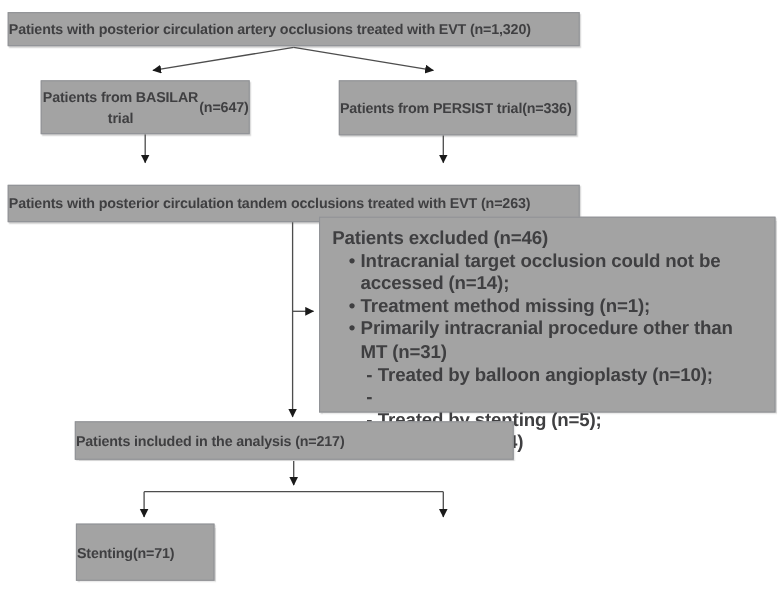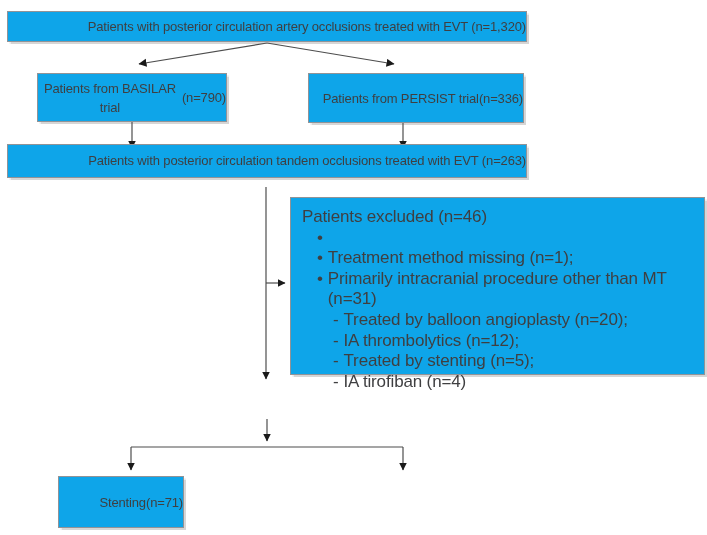--- a/index.html
+++ b/index.html
@@ -3,37 +3,37 @@
 <meta charset="utf-8">
 <style>
   html,body{margin:0;padding:0;background:#ffffff;}
   .canvas{
     position:relative;width:707px;height:535px;background:#ffffff;overflow:hidden;
     font-family:"Liberation Sans",sans-serif;color:#3f3f41;
   }
   .flow-svg{position:absolute;left:0;top:0;width:707px;height:535px;}
   .box{
     position:absolute;box-sizing:border-box;
-    background:#0ea5e9;border:1.5px solid #919397;
+    background:#a3a3a3;border:1.5px solid #919397;
     box-shadow:1.5px 1.5px 1px rgba(90,90,90,0.25);
-    display:flex;align-items:center;justify-content:flex-end;text-align:center;
-    font-size:13px;letter-spacing:-0.15px;line-height:18px;
+    display:flex;align-items:center;justify-content:flex-start;text-align:center;
+    font-size:13px;letter-spacing:-0.15px;line-height:18px;font-weight:bold;
   }
   .two-line{line-height:19px;}
   #box-top{left:7px;top:11px;width:520px;height:31px;}
   #box-basilar{left:37px;top:73px;width:190px;height:49px;}
   #box-persist{left:308px;top:73px;width:216px;height:50px;}
-  #box-tandem{left:7px;top:144px;width:520px;height:34px;}
+  #box-tandem{left:7px;top:168px;width:520px;height:34px;}
   #box-excluded{
     left:290px;top:197px;width:415px;height:178px;
     display:block;text-align:left;padding:9px 10px 6px 11px;
     font-size:17px;line-height:20.6px;
   }
   #box-included{left:68px;top:383px;width:399px;height:35px;}
-  #box-stenting{left:58px;top:476px;width:126px;height:52px;}
+  #box-stenting{left:69px;top:476px;width:126px;height:52px;}
   #box-nonstenting{left:341px;top:476px;width:126px;height:51px;}
   .x-row{display:flex;}
   .x-row .marker{flex:0 0 auto;padding-right:5px;}
   .lvl1{padding-left:15px;}
   .lvl2{padding-left:31px;}
 </style>
 </head>
 <body>
 
 <div class="canvas">
@@ -57,63 +57,66 @@
       <path d="M403,447 L403,470" marker-end="url(#ah)"></path>
     </g>
   </svg>
 
   <div class="box" id="box-top">
     <span>Patients with posterior circulation artery occlusions treated with EVT (n=1,320)</span>
   </div>
 
   <div class="box two-line" id="box-basilar">
     <span>Patients from BASILAR trial</span>
-    <span>(n=790)</span>
+    <span>(n=647)</span>
   </div>
 
   <div class="box two-line" id="box-persist">
     <span>Patients from PERSIST trial</span>
     <span>(n=336)</span>
   </div>
 
   <div class="box" id="box-tandem">
     <span>Patients with posterior circulation tandem occlusions treated with EVT (n=263)</span>
   </div>
 
   <div class="box" id="box-excluded">
     <div>Patients excluded (n=46)</div>
     <div class="x-row lvl1">
       <span class="marker">•</span>
+      <span>Intracranial target occlusion could not be accessed (n=14);</span>
     </div>
     <div class="x-row lvl1">
       <span class="marker">•</span>
       <span>Treatment method missing (n=1);</span>
     </div>
     <div class="x-row lvl1">
       <span class="marker">•</span>
       <span>Primarily intracranial procedure other than MT (n=31)</span>
     </div>
     <div class="x-row lvl2">
       <span class="marker">-</span>
-      <span>Treated by balloon angioplasty (n=20);</span>
+      <span>Treated by balloon angioplasty (n=10);</span>
     </div>
     <div class="x-row lvl2">
       <span class="marker">-</span>
-      <span>IA thrombolytics (n=12);</span>
     </div>
     <div class="x-row lvl2">
       <span class="marker">-</span>
       <span>Treated by stenting (n=5);</span>
     </div>
     <div class="x-row lvl2">
       <span class="marker">-</span>
       <span>IA tirofiban (n=4)</span>
     </div>
   </div>
 
+  <div class="box" id="box-included">
+    <span>Patients included in the analysis (n=217)</span>
+  </div>
 
   <div class="box two-line" id="box-stenting">
     <span>Stenting</span>
     <span>(n=71)</span>
   </div>
 
 
 </div>
 
 </body></html>

